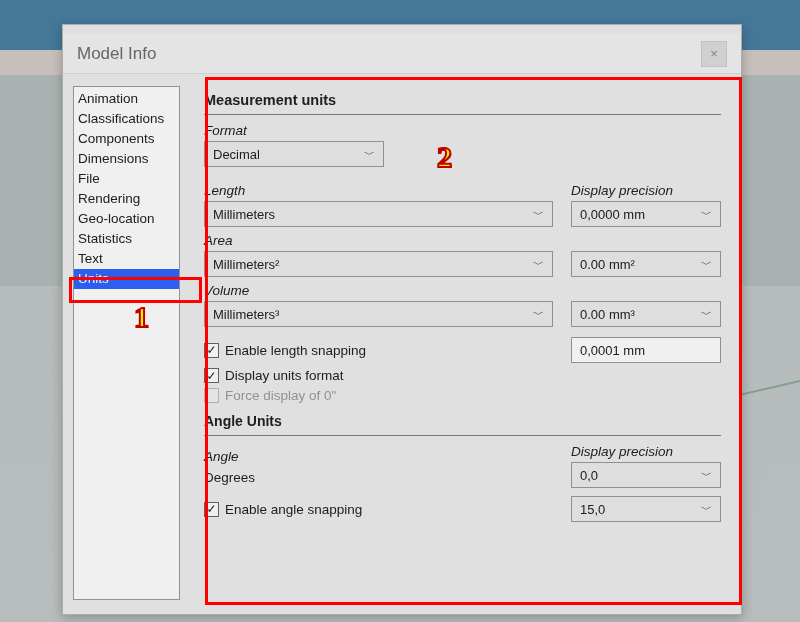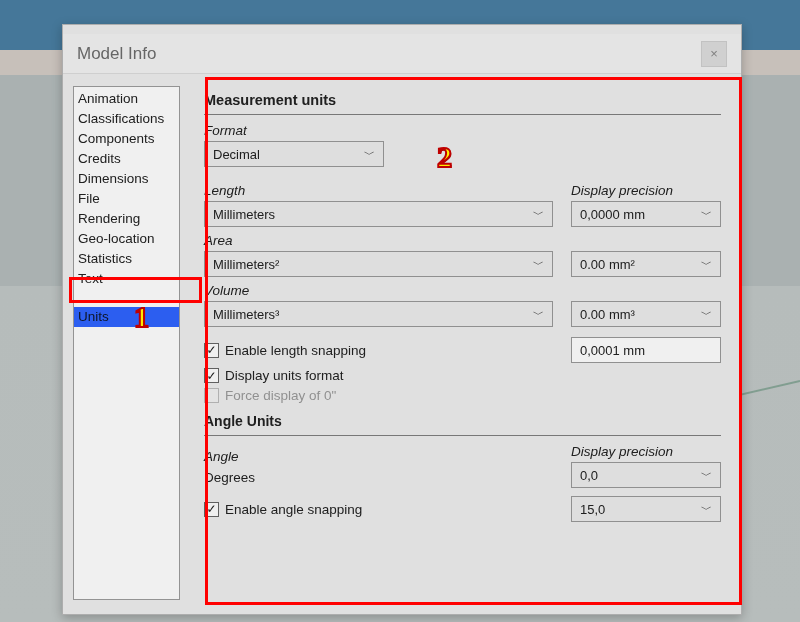--- a/index.html
+++ b/index.html
@@ -74,22 +74,21 @@
   }
   .sidebar .item{
     padding:1px 6px 1px 4px;
     font-size:13.5px;
     line-height:18px;
     white-space:nowrap;
     cursor:default;
   }
   .sidebar .item.selected{
     background:#2f64ff;
-    color:#0f172a;
-    margin-top:18px;
+    color:#ffffff;
   }
   .content{
     flex:1;
     background:#efefef;
     position:relative;
     padding:4px 10px 8px 14px;
   }
   h3{
     margin:2px 0 6px 0;
     font-size:14.5px;
@@ -167,21 +166,20 @@
       <span>×</span>
     </div>
   </div>
 
   <div class="body">
 
     <div class="sidebar">
       <div class="item">Animation</div>
       <div class="item">Classifications</div>
       <div class="item">Components</div>
-      <div class="item">Credits</div>
       <div class="item">Dimensions</div>
       <div class="item">File</div>
       <div class="item">Rendering</div>
       <div class="item">Geo-location</div>
       <div class="item">Statistics</div>
       <div class="item">Text</div>
       <div class="item selected">Units</div>
     </div>
 
     <div class="content">

